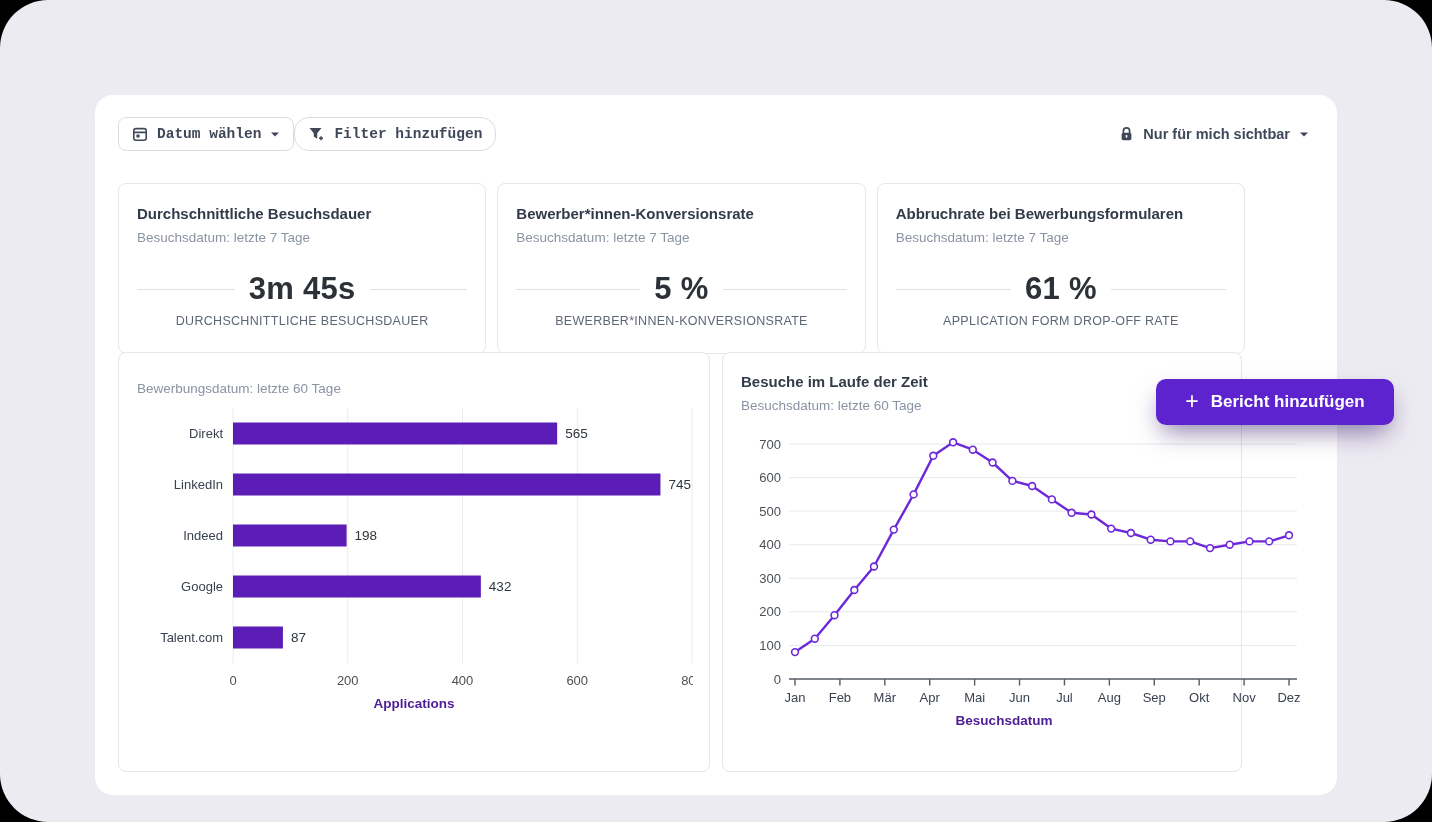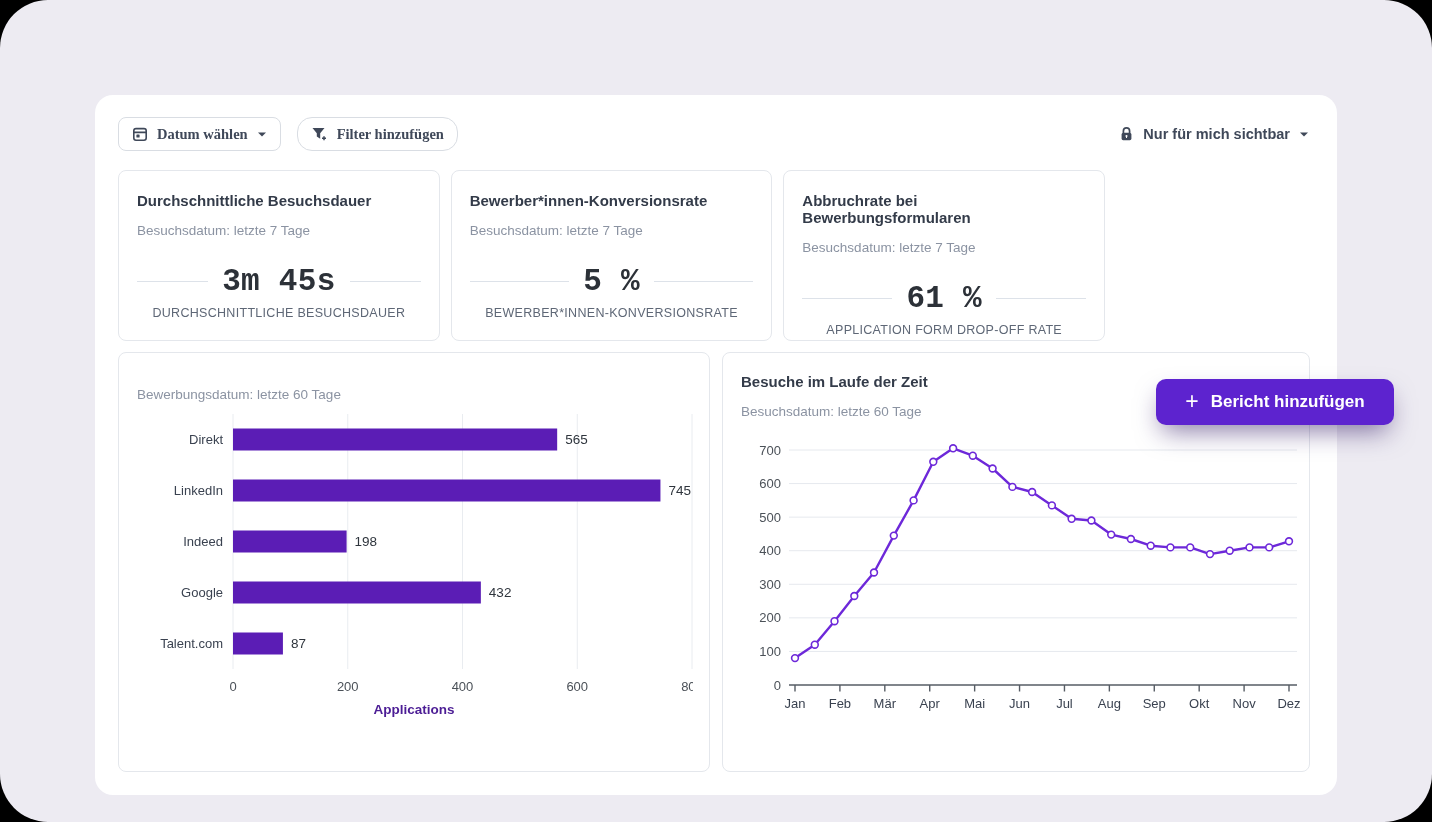--- a/index.html
+++ b/index.html
@@ -4,42 +4,42 @@
 <style>
   html,body{margin:0;padding:0;background:#000;}
   .screen{position:relative;width:1432px;height:822px;background:#edebf2;border-radius:48px;overflow:hidden;
           font-family:"Liberation Sans",sans-serif;-webkit-font-smoothing:antialiased;}
   .panel{position:absolute;left:95px;top:95px;width:1242px;height:700px;background:#fff;border-radius:18px;}
 
   
   .toolbar{position:absolute;left:23px;right:22px;top:22px;height:34px;display:flex;align-items:center;}
   .tb-btn{display:flex;align-items:center;gap:9px;height:34px;padding:0 13px;border:1px solid #d9dde3;
           border-radius:8px;background:#fff;color:#3f4859;font-size:14.5px;font-weight:600;cursor:pointer;
-          font-family:Liberation Serif, serif;}
-  .tb-btn + .tb-btn{margin-left:16px;border-radius:15px;}
+          font-family:Liberation Mono, monospace;}
+  .tb-btn + .tb-btn{border-radius:15px;}
   .visibility{margin-left:auto;display:flex;gap:9px;color:#3f4859;font-size:14.5px;
           font-weight:600;cursor:pointer;background:none;border:none;font-family:"Liberation Sans",sans-serif;}
   .icon{display:inline-flex;align-items:center;justify-content:center;}
 
   
-  .kpi-row{position:absolute;left:23px;top:75px;width:987px;display:flex;gap:11px;}
+  .kpi-row{position:absolute;left:23px;top:88px;width:1127px;display:flex;gap:11px;}
   .kpi-card{flex:1;height:171px;background:#fff;border:1px solid #e4e7ec;border-radius:8px;
             padding:21px 18px;box-sizing:border-box;}
   .kpi-title{font-size:15px;font-weight:700;color:#333b49;}
-  .kpi-sub,.chart-sub{margin-top:14px;font-size:13.5px;color:#8b93a2;}
-  .kpi-value-row{margin-top:26px;display:flex;align-items:center;gap:14px;font-family:Liberation Mono, monospace;}
+  .kpi-sub,.chart-sub{margin-top:8px;font-size:13.5px;color:#8b93a2;}
+  .kpi-value-row{margin-top:26px;display:flex;align-items:center;gap:14px;}
   .kpi-line{flex:1;height:1px;background:#dde2e9;}
   .kpi-value{font-size:31px;font-weight:700;color:#2c3138;letter-spacing:.3px;white-space:nowrap;}
   .kpi-metric{margin-top:7px;text-align:center;font-size:12.5px;color:#5e6776;letter-spacing:.3px;}
 
   
   .charts-row{position:absolute;left:23px;top:257px;width:1200px;height:420px;display:flex;gap:12px;}
   .chart-card{background:#fff;border:1px solid #e4e7ec;border-radius:8px;padding:20px 18px;box-sizing:border-box;}
   .chart-card.left{width:592px;}
-  .chart-card.right{width:588px;}
+  .chart-card.right{width:520px;}
   .chart-title{font-size:15px;font-weight:700;color:#333b49;}
   .chart-svg{display:block;margin-top:12px;}
   .axis-title{margin-top:4px;text-align:center;font-weight:700;font-size:13.5px;color:#4c1d95;}
   .axis-title.shift{padding-left:44px;}
 
   
   .add-report{position:absolute;left:1156px;top:379px;width:238px;height:46px;display:flex;align-items:center;
       justify-content:center;gap:12px;background:#5d23cf;color:#fff;border:none;border-radius:10px;
       box-shadow:0 12px 26px -6px rgba(40,15,95,.55);font-size:17px;font-weight:700;cursor:pointer;
       font-family:"Liberation Sans",sans-serif;}
@@ -224,20 +224,21 @@
             <circle cx="389.9" cy="108.0" r="3.4" fill="#fff" stroke="#6d28d9" stroke-width="1.6"></circle>
             <circle cx="409.7" cy="114.7" r="3.4" fill="#fff" stroke="#6d28d9" stroke-width="1.6"></circle>
             <circle cx="429.4" cy="116.4" r="3.4" fill="#fff" stroke="#6d28d9" stroke-width="1.6"></circle>
             <circle cx="449.2" cy="116.4" r="3.4" fill="#fff" stroke="#6d28d9" stroke-width="1.6"></circle>
             <circle cx="469.0" cy="123.1" r="3.4" fill="#fff" stroke="#6d28d9" stroke-width="1.6"></circle>
             <circle cx="488.7" cy="119.7" r="3.4" fill="#fff" stroke="#6d28d9" stroke-width="1.6"></circle>
             <circle cx="508.5" cy="116.4" r="3.4" fill="#fff" stroke="#6d28d9" stroke-width="1.6"></circle>
             <circle cx="528.2" cy="116.4" r="3.4" fill="#fff" stroke="#6d28d9" stroke-width="1.6"></circle>
             <circle cx="548.0" cy="110.3" r="3.4" fill="#fff" stroke="#6d28d9" stroke-width="1.6"></circle>
           </svg>
+        <div class="axis-title shift">Besuchsdatum</div>
       </div>
     </div>
   </div>
 
   <button class="add-report">
     <span class="plus">+</span>
     <span>Bericht hinzufügen</span>
   </button>
 </div>
 

